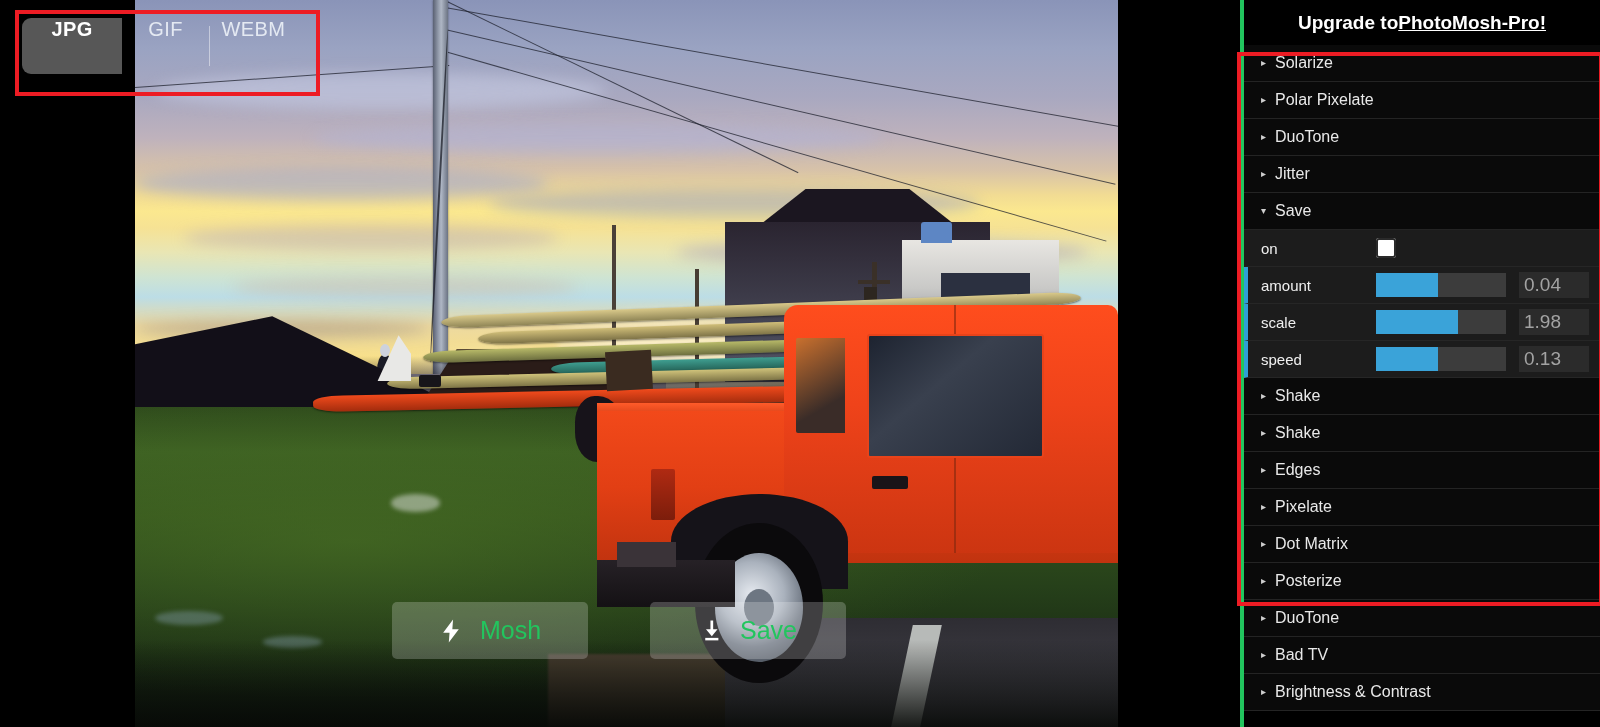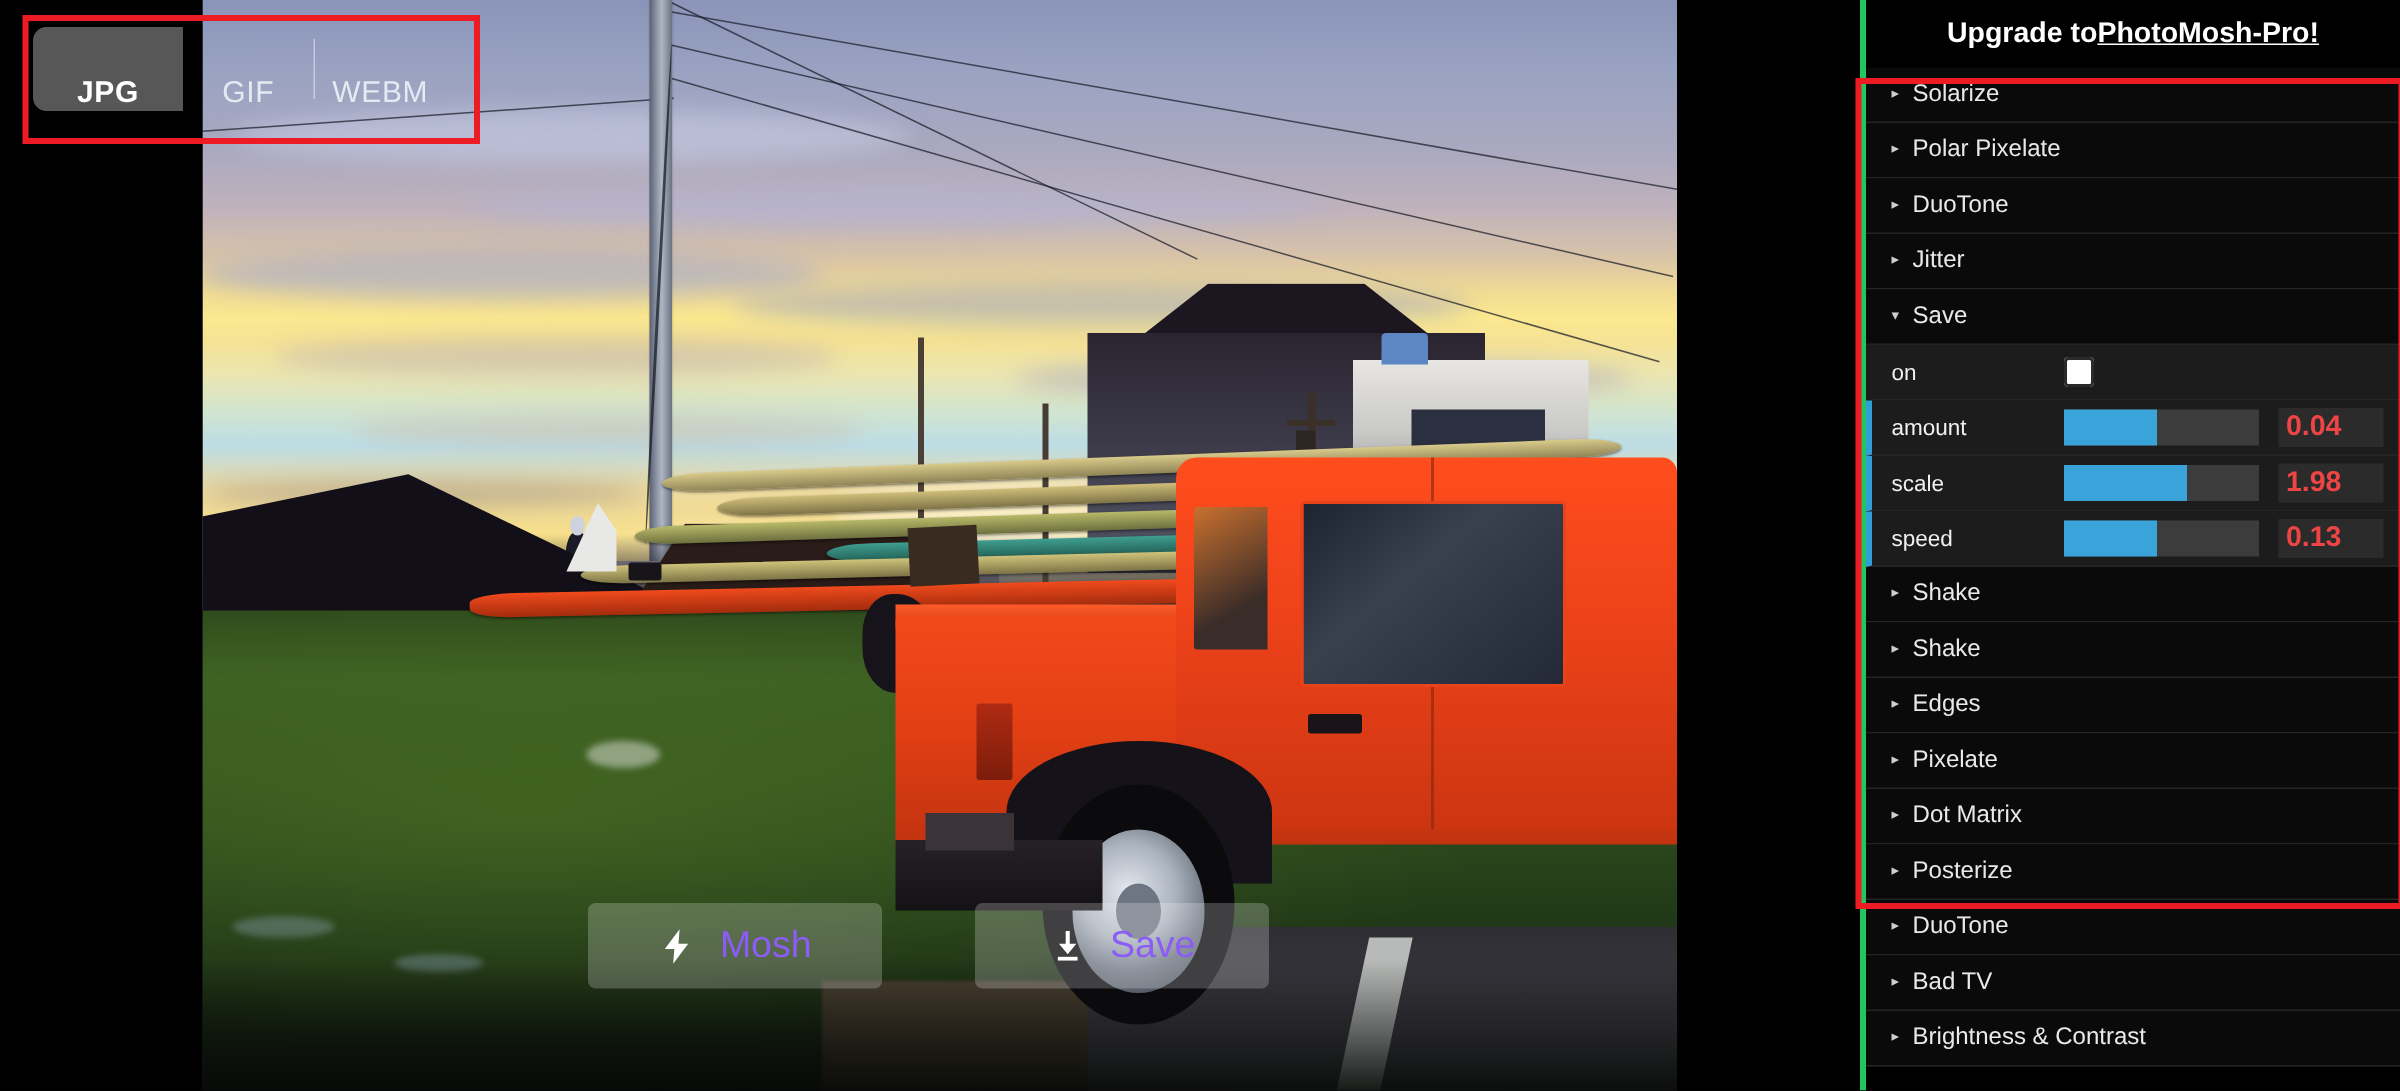--- a/index.html
+++ b/index.html
@@ -174,35 +174,35 @@
   .bumper { position:absolute; left:47%; top:77%; width:14%; height:6.5%;
      background:linear-gradient(to bottom,#262126,#141114); }
   .hitch { position:absolute; left:49%; top:74.5%; width:6%; height:3.5%;
      background:#3a3338; }
   .dog { position:absolute; left:44.8%; top:54.5%; width:5%; height:9%;
      background:#17131a; border-radius:40% 55% 30% 45%; }
 
   
   .tabbar { position:absolute; left:22px; top:18px; width:275px; height:56px;
      display:flex; align-items:stretch; }
-  .tab { display:flex; align-items:flex-end; justify-content:center;
+  .tab { display:flex; align-items:flex-start; justify-content:center;
      font-size:20px; letter-spacing:.4px; color:#e9ecf3; cursor:pointer; }
   .tab.active { background:rgba(255,255,255,.34); border-radius:9px 0 0 9px;
      color:#fff; font-weight:600; width:100px; }
   .tab.inactive { width:87px; color:#e4e9f2; }
   .tab-sep { width:1px; margin:8px 0; background:rgba(255,255,255,.45); }
 
   .hl-tabs { position:absolute; left:15px; top:10px; width:305px; height:86px;
      border:4px solid #ed1c24; pointer-events:none; }
 
   
   .actions { position:absolute; left:392px; top:602px; display:flex; gap:62px; }
   .act-btn { width:196px; height:57px; background:rgba(255,255,255,.22);
      border-radius:5px; display:flex; align-items:center; justify-content:center;
-     gap:16px; color:#8b5cf6; font-size:25px; cursor:pointer; }
+     gap:16px; color:#22c55e; font-size:25px; cursor:pointer; }
   .act-btn svg { width:25px; height:28px; fill:#fff; flex:none; }
 
   
   .panel { position:absolute; left:1240px; top:0; width:360px; height:727px;
      background:#000; border-left:4px solid #22c55e; }
   .panel-head { height:45px; display:flex; align-items:center; justify-content:center;
      color:#fff; font-size:19px; font-weight:bold; }
   .panel-head .u { text-decoration:underline; }
 
   .fx-list { position:relative; }
@@ -215,21 +215,21 @@
   .ctrl-row { height:37px; display:flex; align-items:center;
      border-bottom:1px solid #262626; background:#1c1c1c; }
   .ctrl-row.accent { border-left:4px solid #2f9fd6; }
   .ctrl-row.plain { border-left:4px solid transparent; }
   .ctrl-label { width:128px; padding-left:13px; color:#f0f0f0; font-size:15px; }
   .chk { width:20px; height:20px; background:#fff; border-radius:3px; cursor:pointer;
      box-shadow:inset 0 0 0 2px #2a2a2a; }
   .slider { position:relative; width:130px; height:24px; background:#3c3c3c; cursor:pointer; }
   .slider .fill { position:absolute; left:0; top:0; height:100%; background:#3aa3d9; }
   .val { margin-left:13px; width:70px; height:26px; display:flex; align-items:center;
-     background:#2b2b2b; color:#ef4444; font-size:19px; padding-left:5px;font-weight:bold; }
+     background:#2b2b2b; color:#a3a3a3; font-size:19px; padding-left:5px; }
 
   .hl-panel { position:absolute; left:1237px; top:52px; width:366px; height:554px;
      border:4px solid #ed1c24; pointer-events:none; }
 </style>
 </head>
 <body>
 
 <div class="app">
 
   <div class="canvas-area">

